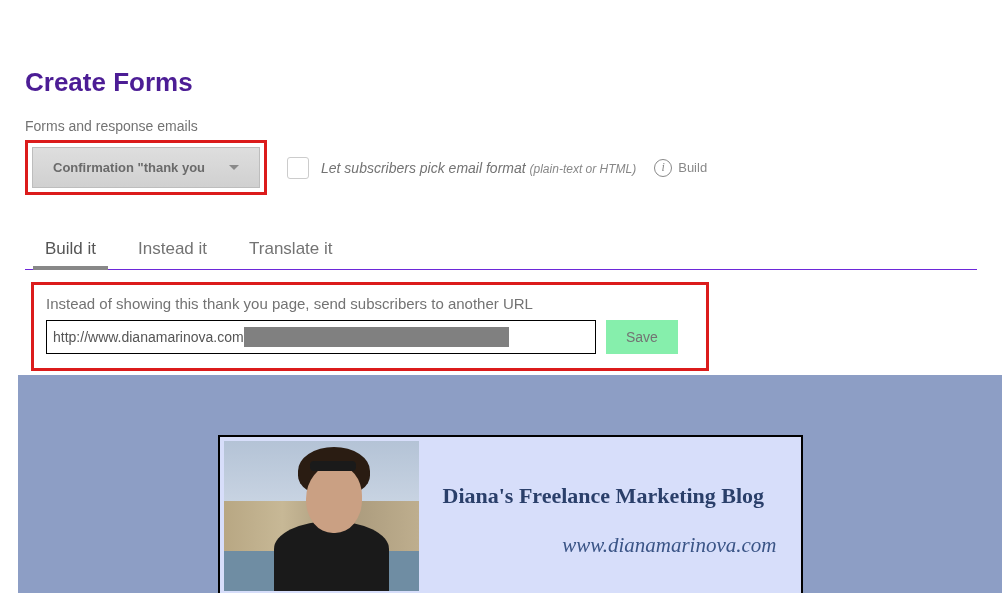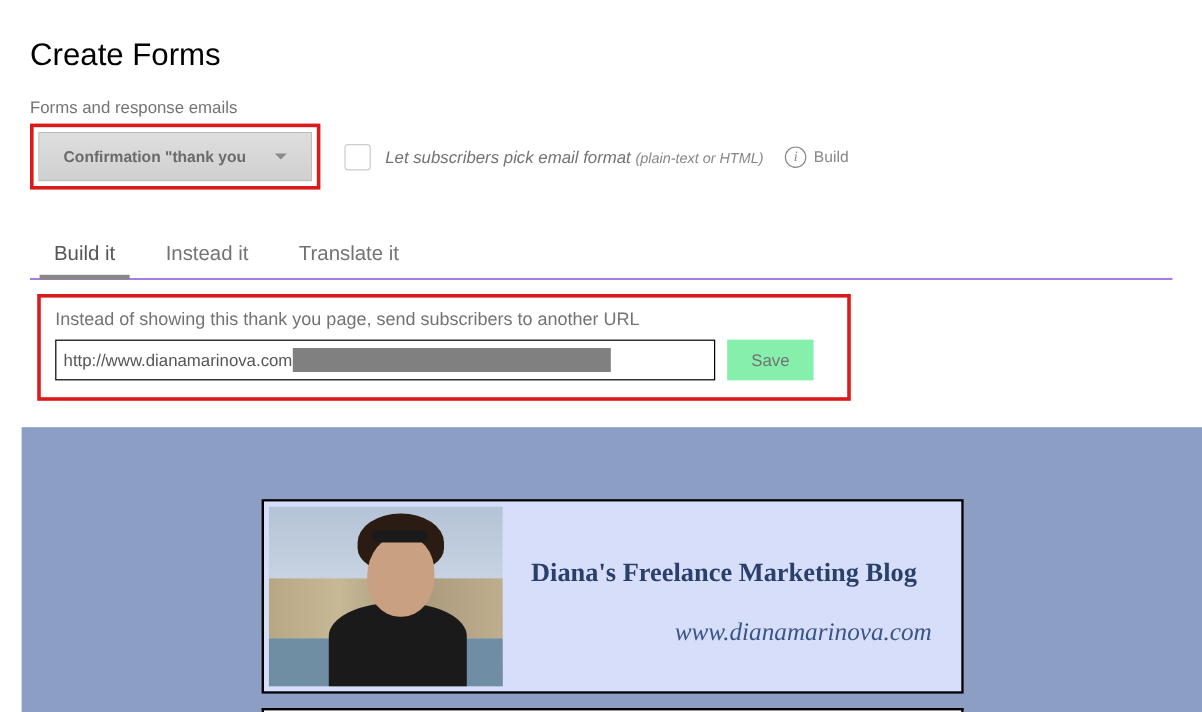--- a/index.html
+++ b/index.html
@@ -5,23 +5,24 @@
     * { box-sizing: border-box; margin: 0; padding: 0; }
     body {
       font-family: "Helvetica Neue", Arial, sans-serif;
       background: #fff;
       color: #555;
       padding: 30px 25px 0 25px;
       width: 1002px;
     }
     h1 {
       font-size: 26px;
-      font-weight: normal;
-      color: #000000;
+      font-weight: bold;
+      color: #4c1d95;
       margin-bottom: 20px;
+      margin-top: 37px;
     }
     .label-forms {
       font-size: 14px;
       color: #737373;
       margin-bottom: 6px;
     }
     .top-row {
       display: flex;
       align-items: center;
       gap: 20px;
@@ -112,21 +113,21 @@
     .tab.active::after {
       content: "";
       position: absolute;
       left: -12px; right: -12px; bottom: -1px;
       height: 4px;
       background: #888;
     }
     .redirect-box {
       border: 3px solid #db1b1b;
       padding: 10px 12px 14px 12px;
-      margin: 12px 268px 22px 6px;
+      margin: 12px 268px 4px 6px;
     }
     .redirect-label {
       font-size: 15px;
       color: #737373;
       margin-bottom: 8px;
     }
     .url-row {
       display: flex;
       gap: 10px;
       align-items: center;

